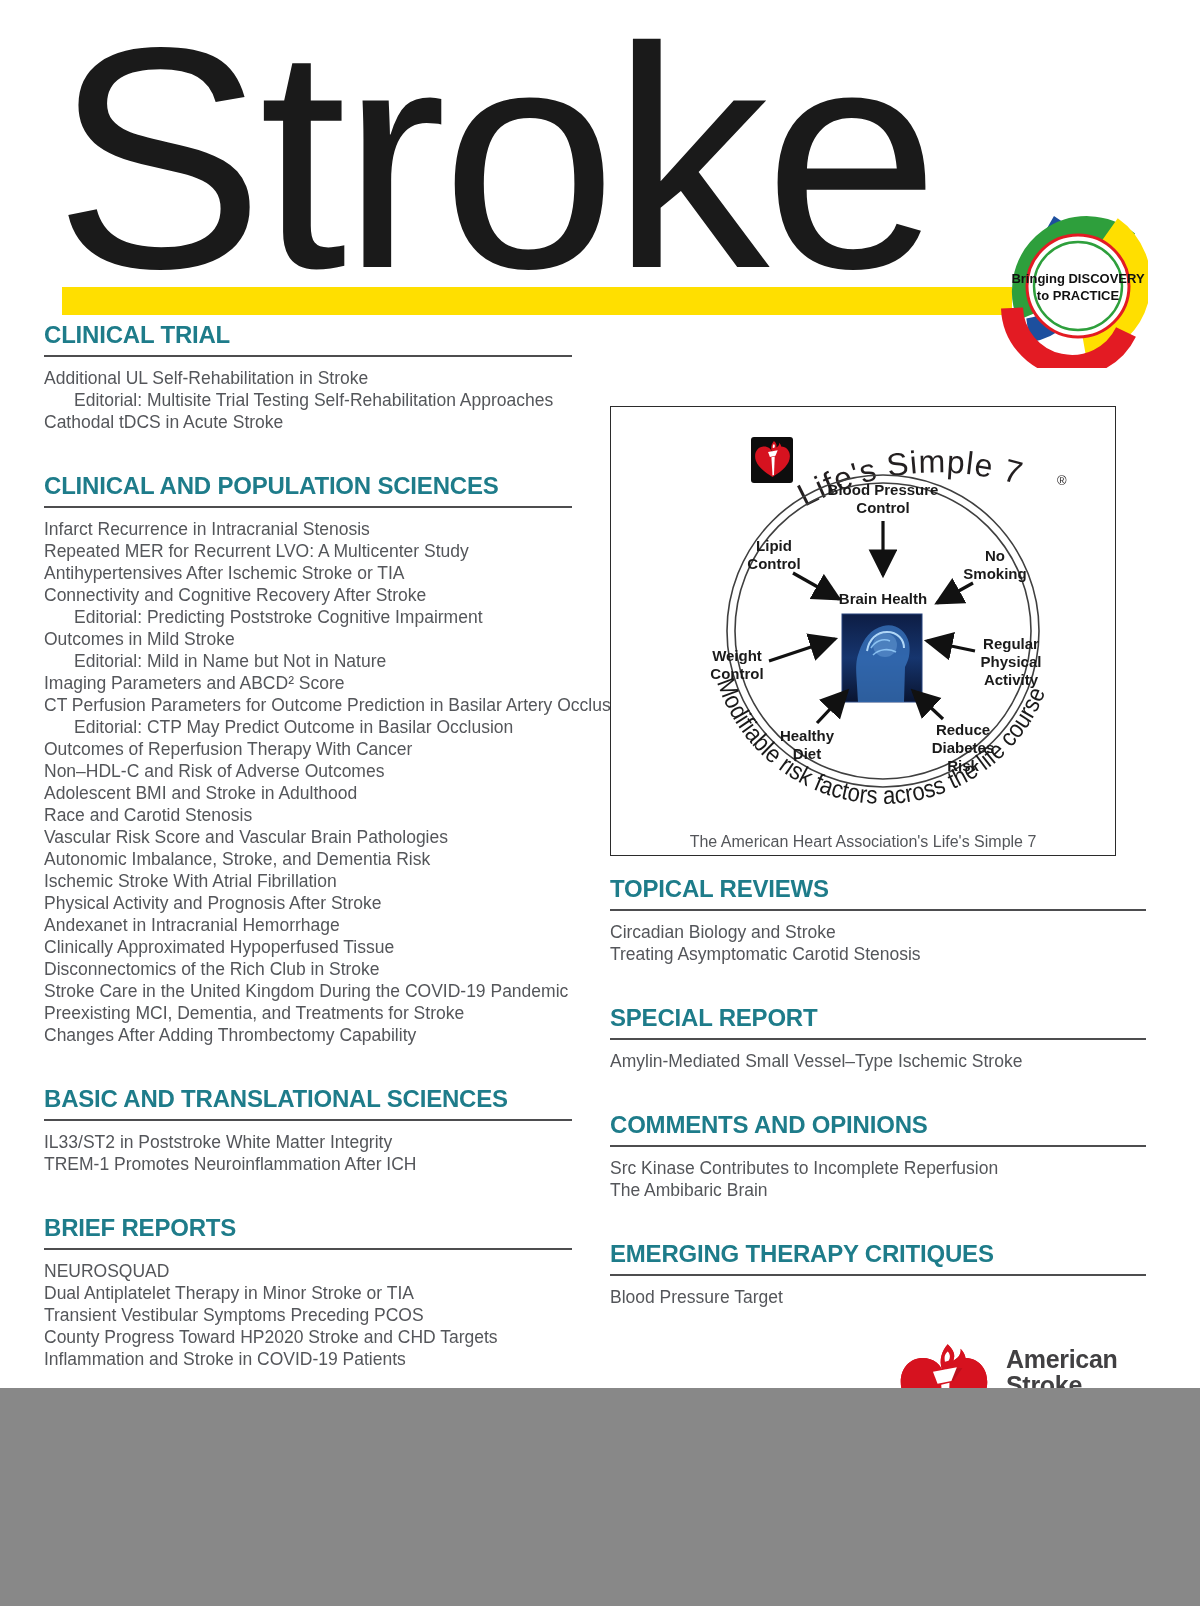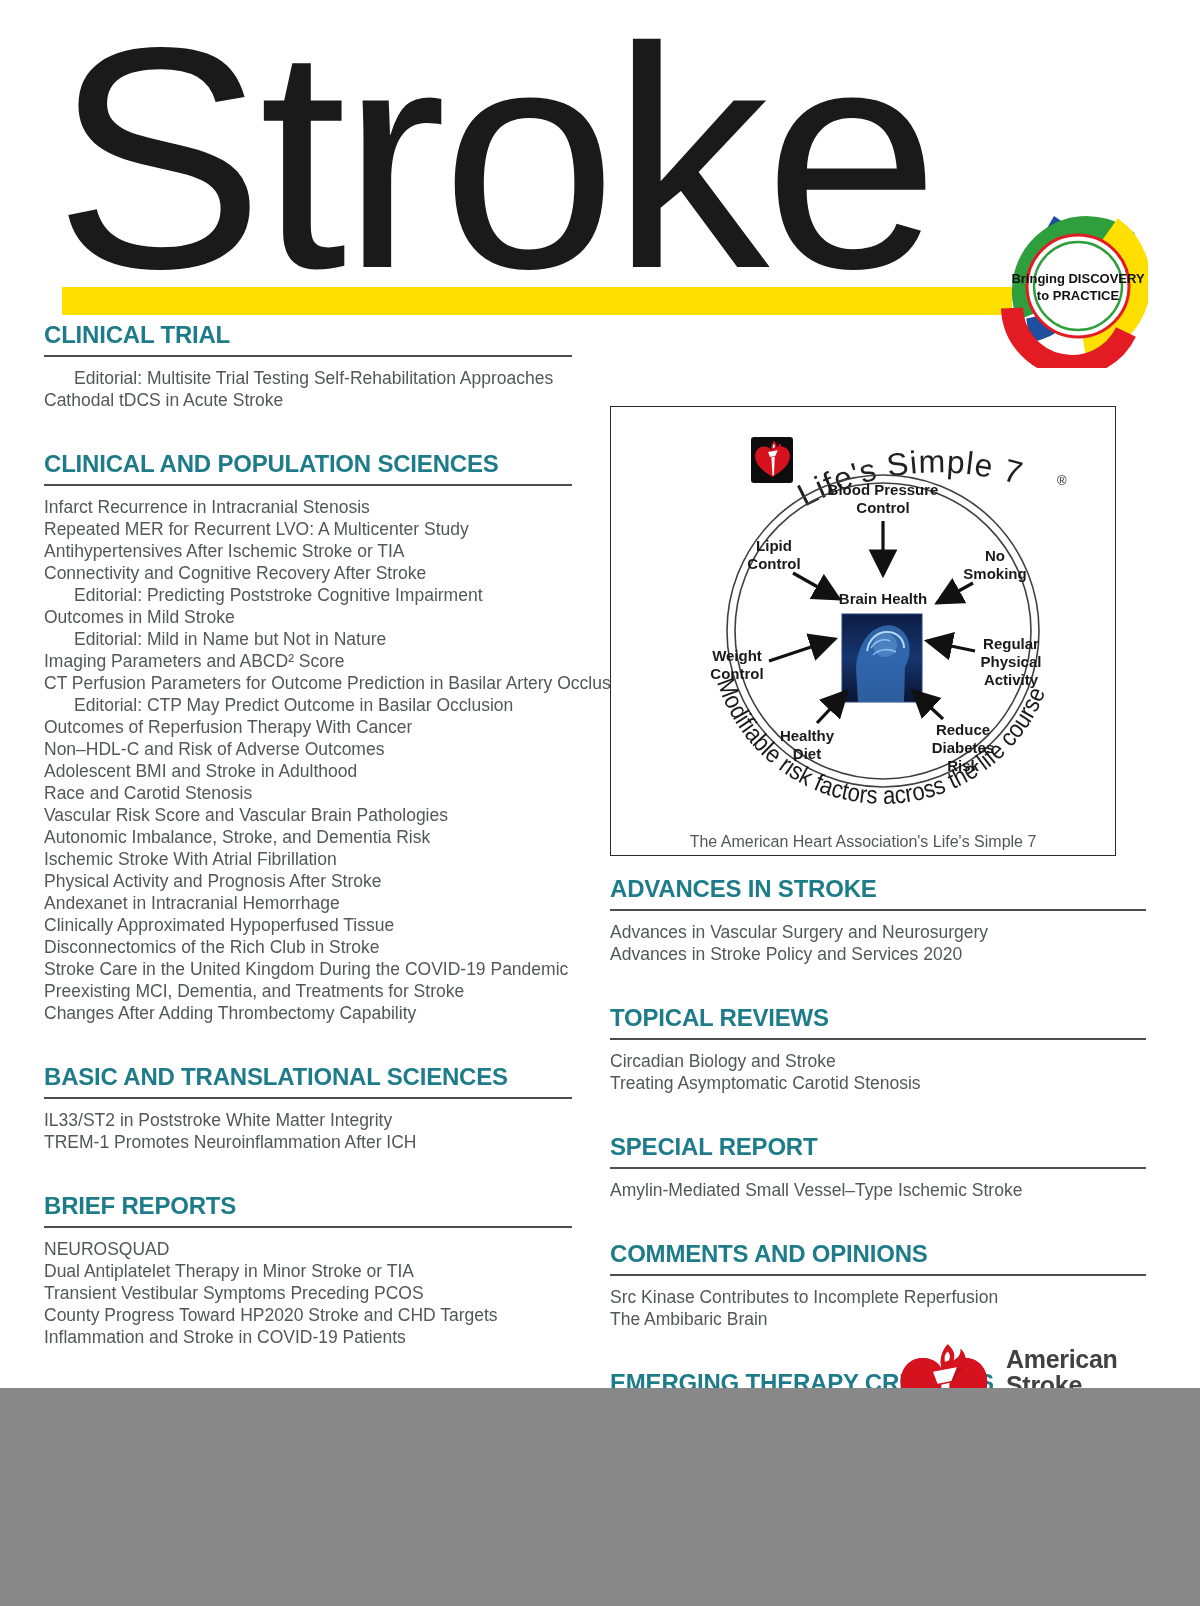--- a/index.html
+++ b/index.html
@@ -65,20 +65,21 @@
     <circle cx="100" cy="96" r="44" fill="none" stroke="#2E9F3C" stroke-width="2.4"></circle>
     <text class="brand-txt" x="100" y="93" text-anchor="middle">Bringing DISCOVERY</text>
     <text class="brand-txt" x="100" y="110" text-anchor="middle">to PRACTICE</text>
   </svg>
 
   <div class="col-left" id="col-left">
       <div class="toc-section">
         <div class="toc-heading">CLINICAL TRIAL</div>
         <div class="toc-rule"></div>
         <div class="toc-list">
+          <div class="toc-item">Additional UL Self-Rehabilitation in Stroke</div>
           <div class="toc-item indent">Editorial: Multisite Trial Testing Self-Rehabilitation Approaches</div>
           <div class="toc-item">Cathodal tDCS in Acute Stroke</div>
         </div>
       </div>
       <div class="toc-section">
         <div class="toc-heading">CLINICAL AND POPULATION SCIENCES</div>
         <div class="toc-rule"></div>
         <div class="toc-list">
           <div class="toc-item">Infarct Recurrence in Intracranial Stenosis</div>
           <div class="toc-item">Repeated MER for Recurrent LVO: A Multicenter Study</div>
@@ -122,28 +123,20 @@
           <div class="toc-item">Dual Antiplatelet Therapy in Minor Stroke or TIA</div>
           <div class="toc-item">Transient Vestibular Symptoms Preceding PCOS</div>
           <div class="toc-item">County Progress Toward HP2020 Stroke and CHD Targets</div>
           <div class="toc-item">Inflammation and Stroke in COVID-19 Patients</div>
         </div>
       </div>
     </div>
 
   <div class="col-right" id="col-right">
       <div class="toc-section">
-        <div class="toc-heading">ADVANCES IN STROKE</div>
-        <div class="toc-rule"></div>
-        <div class="toc-list">
-          <div class="toc-item">Advances in Vascular Surgery and Neurosurgery</div>
-          <div class="toc-item">Advances in Stroke Policy and Services 2020</div>
-        </div>
-      </div>
-      <div class="toc-section">
         <div class="toc-heading">TOPICAL REVIEWS</div>
         <div class="toc-rule"></div>
         <div class="toc-list">
           <div class="toc-item">Circadian Biology and Stroke</div>
           <div class="toc-item">Treating Asymptomatic Carotid Stenosis</div>
         </div>
       </div>
       <div class="toc-section">
         <div class="toc-heading">SPECIAL REPORT</div>
         <div class="toc-rule"></div>

